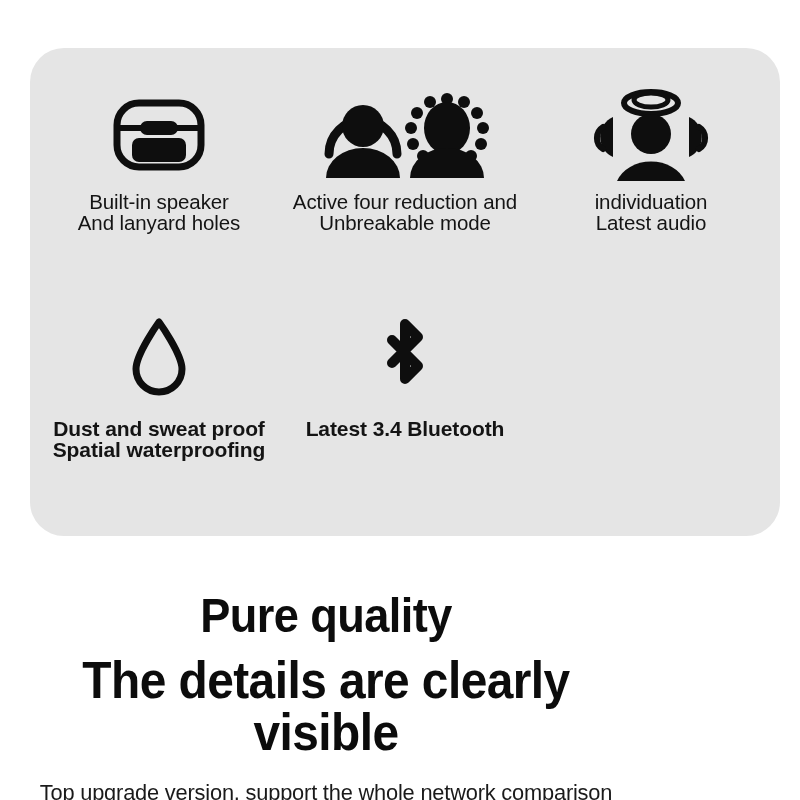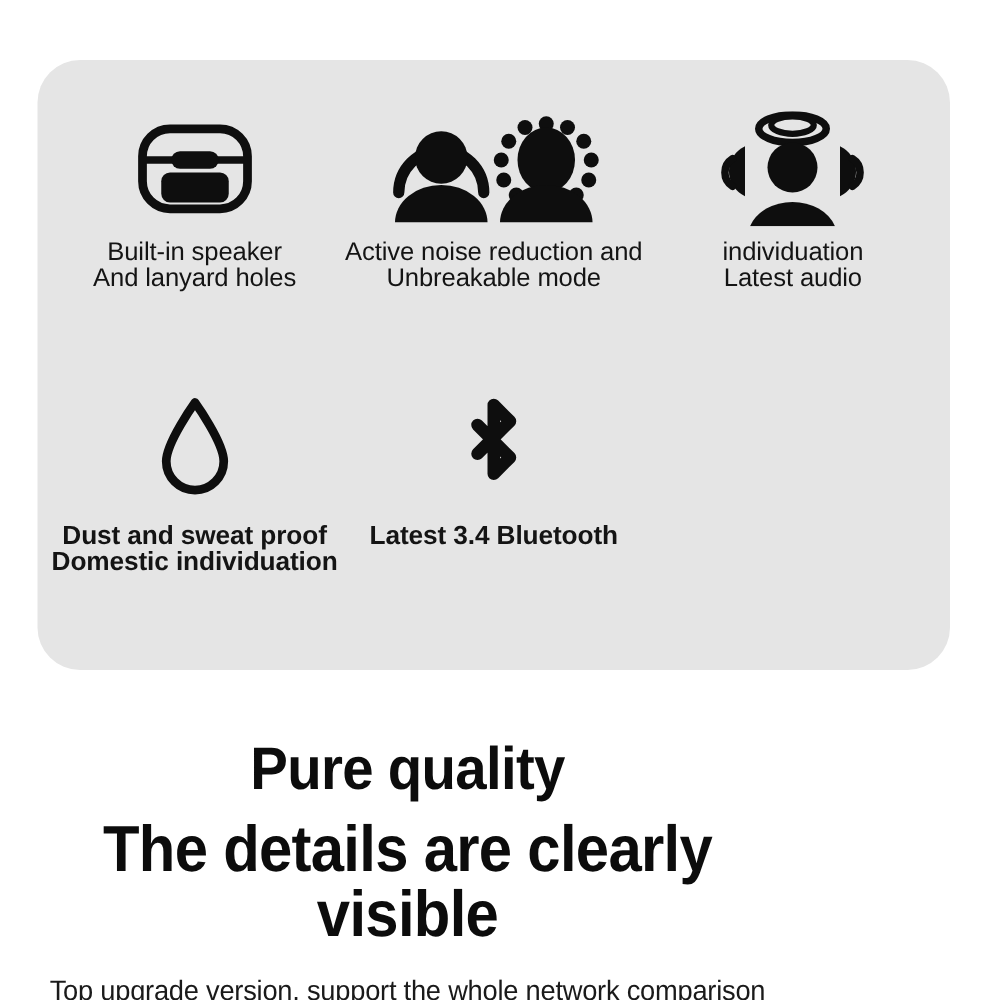--- a/index.html
+++ b/index.html
@@ -18,20 +18,21 @@
 
   
   #feature-panel {
     position: absolute;
     left: 30px;
     top: 48px;
     width: 730px;
     height: 488px;
     background: #e5e5e5;
     border-radius: 34px;
+    padding-left: 20px;
   }
 
   .feature-grid {
     position: absolute;
     inset: 0;
     display: grid;
     grid-template-columns: 1fr 1fr 1fr;
     grid-template-rows: 1fr 1fr;
     padding: 18px 6px 10px 6px;
     box-sizing: border-box;
@@ -150,21 +151,21 @@
             <circle cx="112" cy="21" r="6"></circle>
             <circle cx="106" cy="36" r="6"></circle>
             <circle cx="108" cy="52" r="6"></circle>
             <circle cx="118" cy="64" r="6"></circle>
           </g>
           <ellipse cx="142" cy="36" rx="23" ry="26" fill="#0e0e0e"></ellipse>
           <path d="M105 86 A37 30 0 0 1 179 86 Z" fill="#0e0e0e"></path>
         </svg>
       </div>
       <div class="feat-lines">
-        <span class="feat-line">Active noise reduction and</span>
+        <span class="feat-line">Active four reduction and</span>
         <span class="feat-line second">Unbreakable mode</span>
       </div>
     </div>
 
     <div class="feature-cell">
       <div class="icon-box">
         <svg width="132" height="92" viewBox="0 0 132 92" aria-hidden="true">
 
           <ellipse cx="66" cy="14" rx="27" ry="11" fill="none" stroke="#0e0e0e" stroke-width="6"></ellipse>
           <ellipse cx="66" cy="11" rx="17" ry="7" fill="none" stroke="#0e0e0e" stroke-width="5"></ellipse>
@@ -186,21 +187,21 @@
     </div>
 
     <div class="feature-cell row2">
       <div class="icon-box row2">
         <svg width="66" height="86" viewBox="0 0 66 86" aria-hidden="true">
           <path d="M33 7 C33 7 10 39 10 54 A23 23 0 0 0 56 54 C56 39 33 7 33 7 Z" fill="none" stroke="#0e0e0e" stroke-width="7" stroke-linejoin="round"></path>
         </svg>
       </div>
       <div class="feat-lines">
         <span class="feat-line">Dust and sweat proof</span>
-        <span class="feat-line second">Domestic individuation</span>
+        <span class="feat-line second">Spatial waterproofing</span>
       </div>
     </div>
 
     <div class="feature-cell row2">
       <div class="icon-box row2">
         <svg width="70" height="88" viewBox="0 0 70 88" aria-hidden="true">
           <path d="M22 26 L48 52 L35 65 L35 10 L48 23 L22 49" fill="none" stroke="#0e0e0e" stroke-width="10" stroke-linejoin="round" stroke-linecap="round"></path>
         </svg>
       </div>
       <div class="feat-lines">

